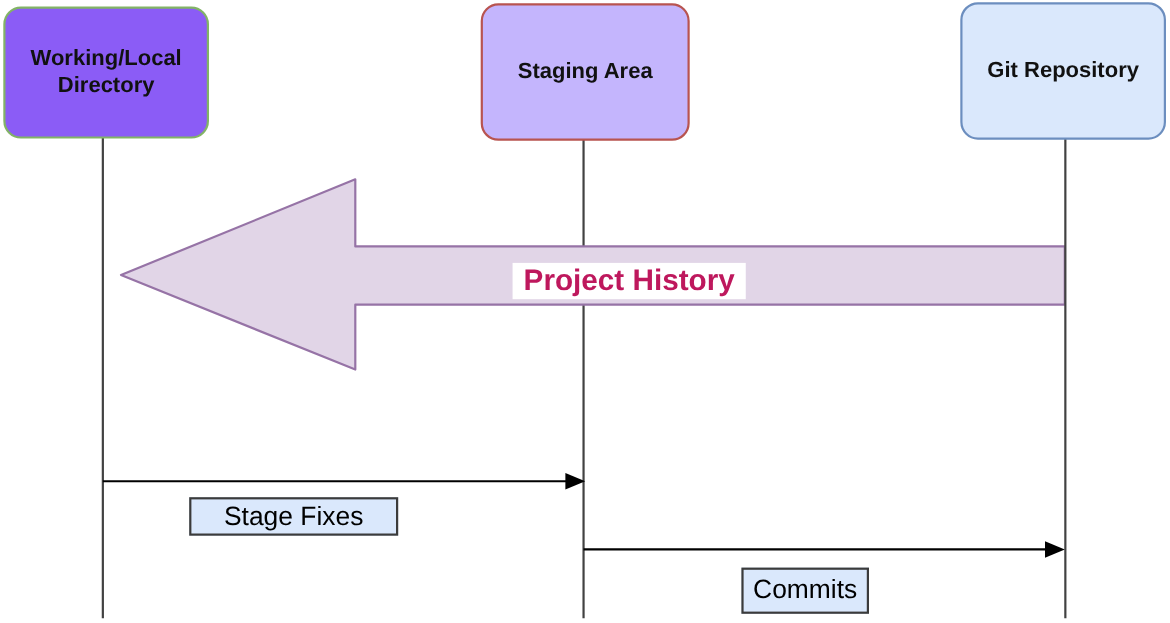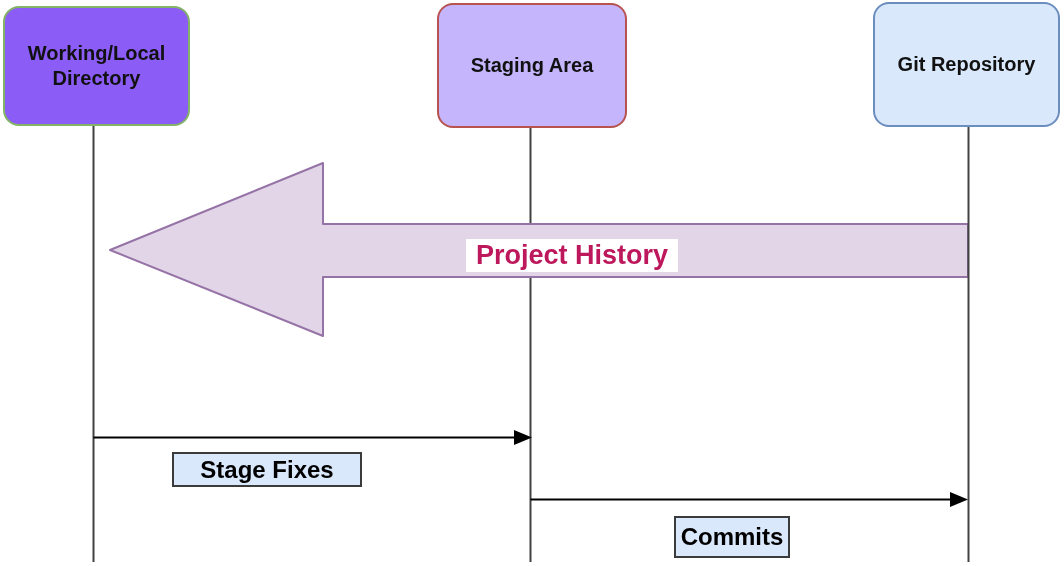--- a/index.html
+++ b/index.html
@@ -24,21 +24,21 @@
   .node-staging{left:437px;top:3px;width:186px;height:121px;background:#c4b5fd;border-color:#b85450;}
   .node-gitrepo{left:873px;top:2px;width:183px;height:121px;background:#dae8fc;border-color:#6c8ebf;}
   .history-label{
     position:absolute;left:533px;top:239px;transform:translateX(-50%);
     background:#ffffff;padding:1px 10px;
     font-weight:bold;font-size:27px;color:#be185d;white-space:nowrap;margin-left:39px;
   }
   .flow-label{
     position:absolute;
     display:flex;align-items:center;justify-content:center;
-    font-weight:bold;font-size:24px;color:#000000;
+    font-weight:normal;font-size:24px;color:#000000;
     background:#dae8fc;border:2px solid #3b3b3b;
     box-sizing:border-box;
   }
   .label-stage-fixes{left:172px;top:452px;width:190px;height:35px;}
   .label-commits{left:674px;top:516px;width:116px;height:42px;}
 </style>
 </head>
 <body>
 
 <div class="canvas">

